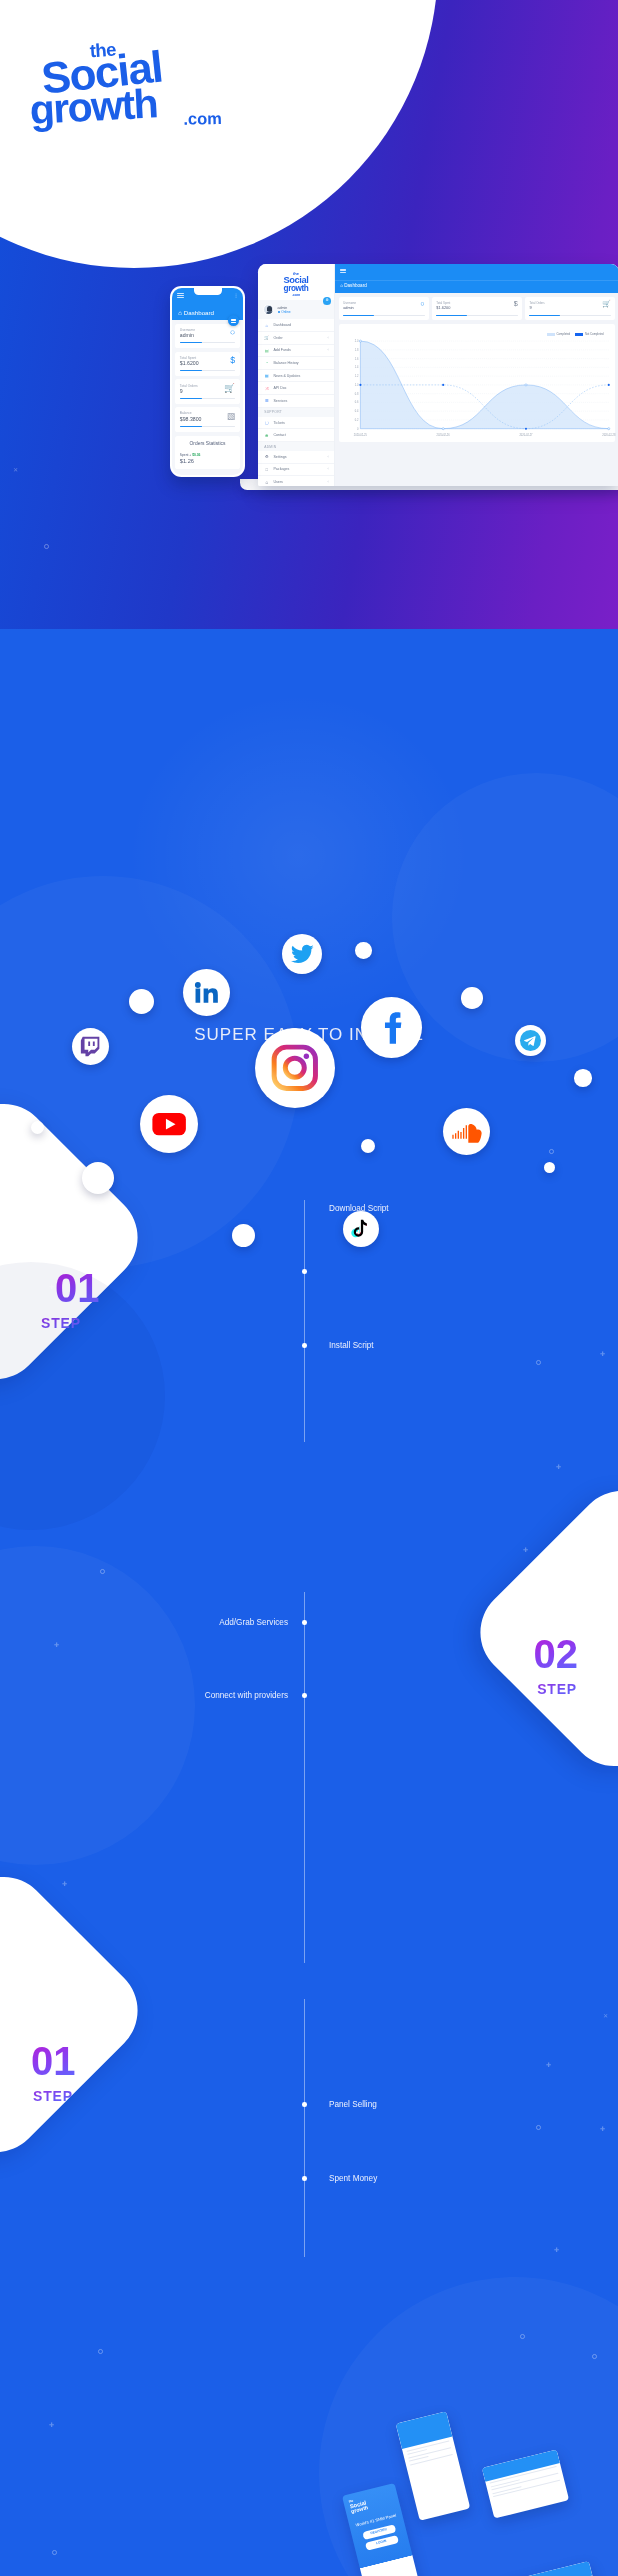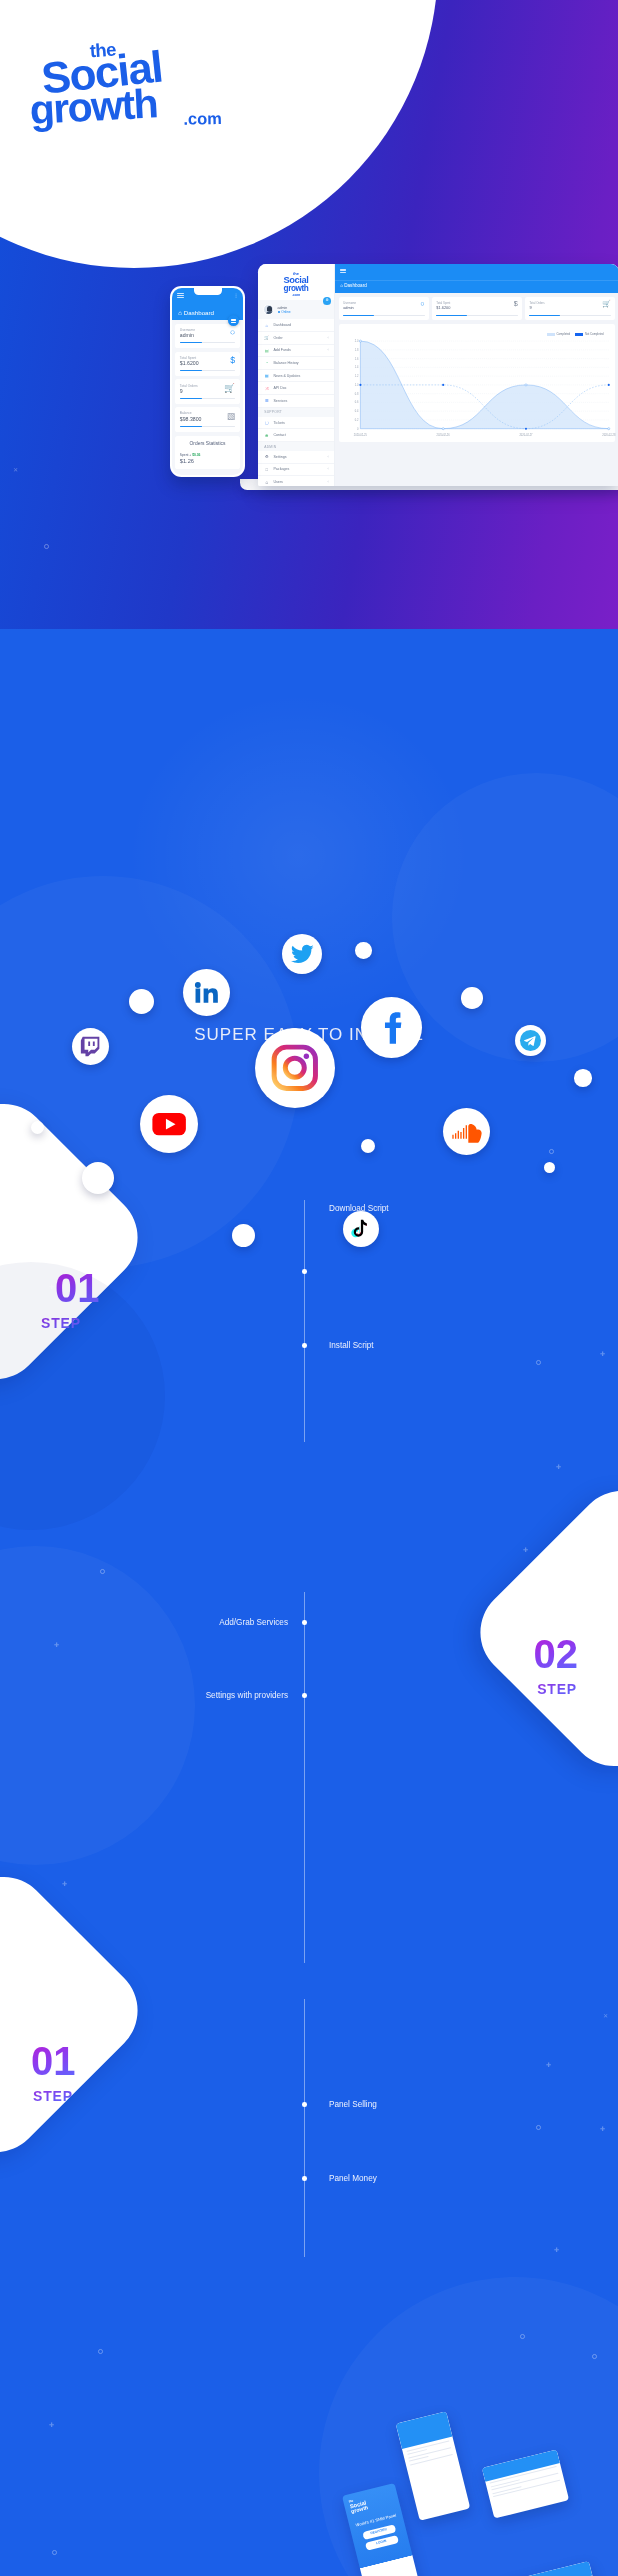--- a/index.html
+++ b/index.html
@@ -458,30 +458,30 @@
   <div class="tl-dot" style="left:302px;top:1343px"></div>
   <div class="tl-text" style="left:329px;top:1341px">Install Script</div>
 
   <div class="step-card step-r" style="top:1515px"></div>
   <div class="step-num" style="right:40px;top:1636px;text-align:right">02</div>
   <div class="step-word" style="right:41px;top:1681px">STEP</div>
   <div class="tl-line" style="left:304px;top:1592px;height:371px"></div>
   <div class="tl-dot" style="left:302px;top:1620px"></div>
   <div class="tl-text" style="right:330px;top:1618px">Add/Grab Services</div>
   <div class="tl-dot" style="left:302px;top:1693px"></div>
-  <div class="tl-text" style="right:330px;top:1691px">Settings with providers</div>
+  <div class="tl-text" style="right:330px;top:1691px">Connect with providers</div>
 
   <div class="step-card step-l" style="top:1901px"></div>
   <div class="step-num" style="left:31px;top:2043px">01</div>
   <div class="step-word" style="left:33px;top:2088px">STEP</div>
   <div class="tl-line" style="left:304px;top:1999px;height:258px"></div>
   <div class="tl-dot" style="left:302px;top:2102px"></div>
   <div class="tl-text" style="left:329px;top:2100px">Panel Selling</div>
   <div class="tl-dot" style="left:302px;top:2176px"></div>
-  <div class="tl-text" style="left:329px;top:2174px">Panel Money</div>
+  <div class="tl-text" style="left:329px;top:2174px">Spent Money</div>
 
   <div id="mockups">
       <div class="mock" style="left: 407px; top: 2416px; width: 52px; height: 100px; transform: rotate(-14deg);">
         <div class="bar"></div>
         <div class="ln"></div>
         <div class="ln s"></div>
         <div class="ln"></div>
         <div class="ln s"></div>
         <div class="ln"></div>
       </div>

